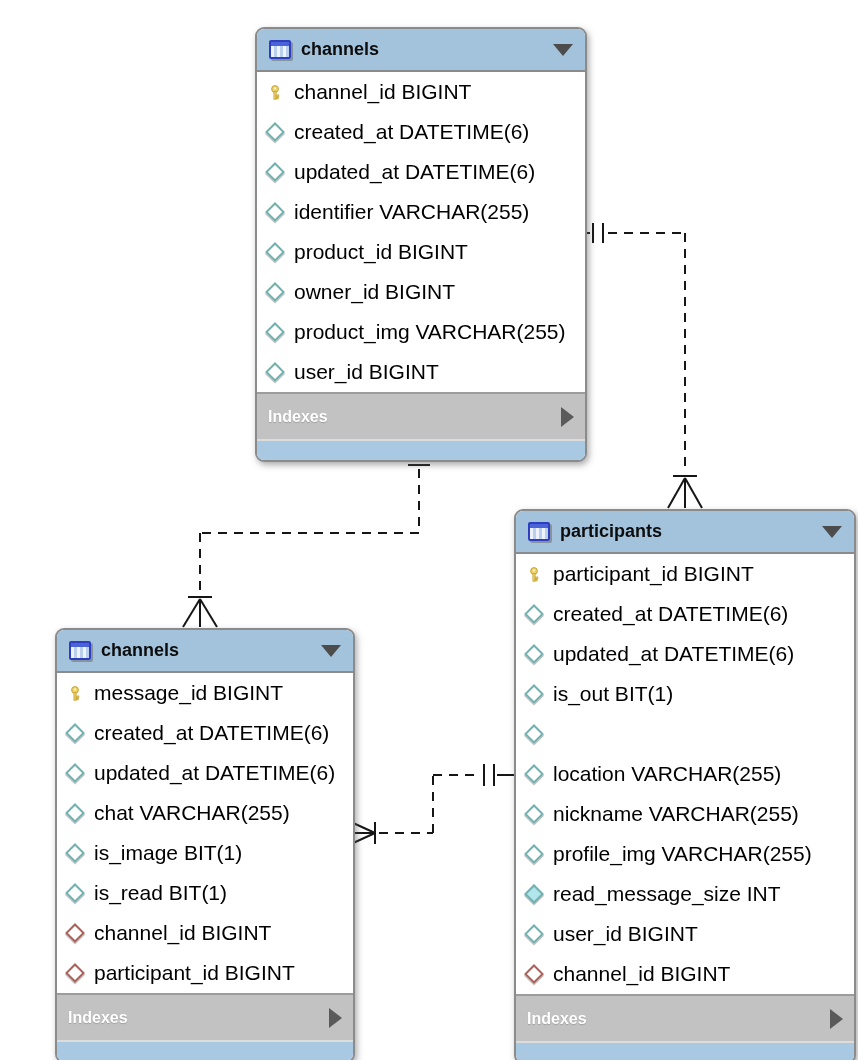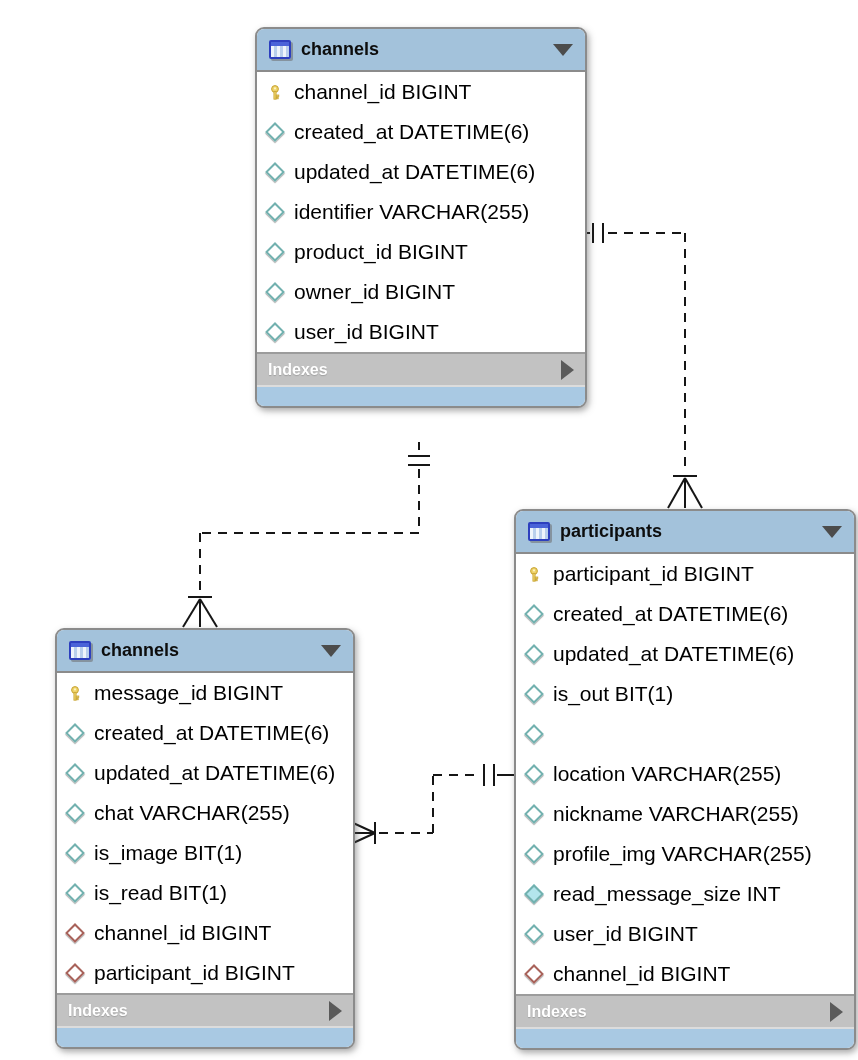--- a/index.html
+++ b/index.html
@@ -22,21 +22,21 @@
     box-shadow:2px 2px 0 rgba(110,110,110,.55);}
   .tri-down{margin-left:auto;width:0;height:0;border-left:10px solid transparent;
     border-right:10px solid transparent;border-top:12px solid #4c4c4c;}
   .rows{background:#ffffff;}
   .row{display:flex;align-items:center;gap:11px;height:40px;padding-left:10px;font-size:21px;color:#000;}
   .icw{width:16px;display:flex;justify-content:center;align-items:center;flex:none;}
   .dm{width:10px;height:10px;transform:rotate(45deg);background:#fff;border:2px solid #72b1af;
     box-shadow:1px 1px 1px rgba(0,0,0,.35);}
   .dm.red{border-color:#a8625a;}
   .dm.filled{background:#b3e5ec;}
-  .indexes{display:flex;align-items:center;height:33px;padding:0 11px;background:#c2c2c2;
+  .indexes{display:flex;align-items:center;height:47px;padding:0 11px;background:#c2c2c2;
     border-top:2px solid #9c9c9c;box-sizing:border-box;}
   .indexes-label{font-size:16px;font-weight:bold;color:#ffffff;text-shadow:0 1px 1px rgba(0,0,0,.18);}
   .tri-right{margin-left:auto;width:0;height:0;border-top:10px solid transparent;
     border-bottom:10px solid transparent;border-left:13px solid #5a5a5a;}
   .bottom-bar{height:19px;background:#a9c9e3;border-top:2px solid #dcdcdc;}
 
   
   #t-channels{left:227px;top:27px;width:328px;}
   #t-messages{left:27px;top:628px;width:296px;}
   #t-participants{left:486px;top:509px;width:338px;}
@@ -135,20 +135,26 @@
       <div class="row">
         <span class="icw">
             <span class="dm"></span>
           </span>
         <span>owner_id BIGINT</span>
       </div>
       <div class="row">
         <span class="icw">
             <span class="dm"></span>
           </span>
+        <span>product_img VARCHAR(255)</span>
+      </div>
+      <div class="row">
+        <span class="icw">
+            <span class="dm"></span>
+          </span>
         <span>user_id BIGINT</span>
       </div>
     </div>
     <div class="indexes">
       <span class="indexes-label">Indexes</span>
       <span class="tri-right"></span>
     </div>
     <div class="bottom-bar"></div>
   </div>
 

